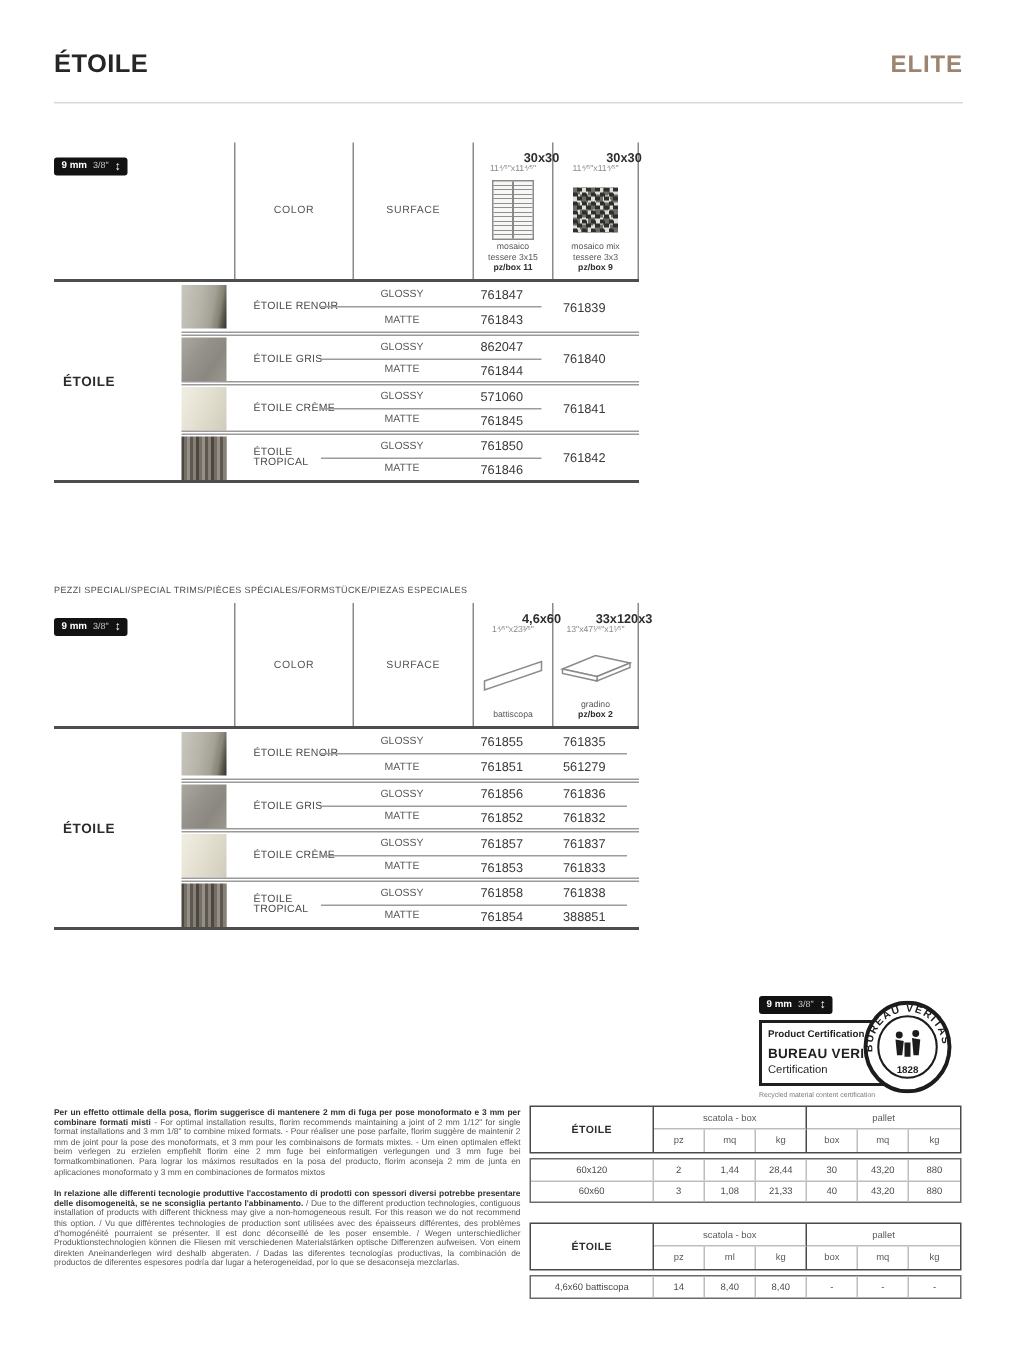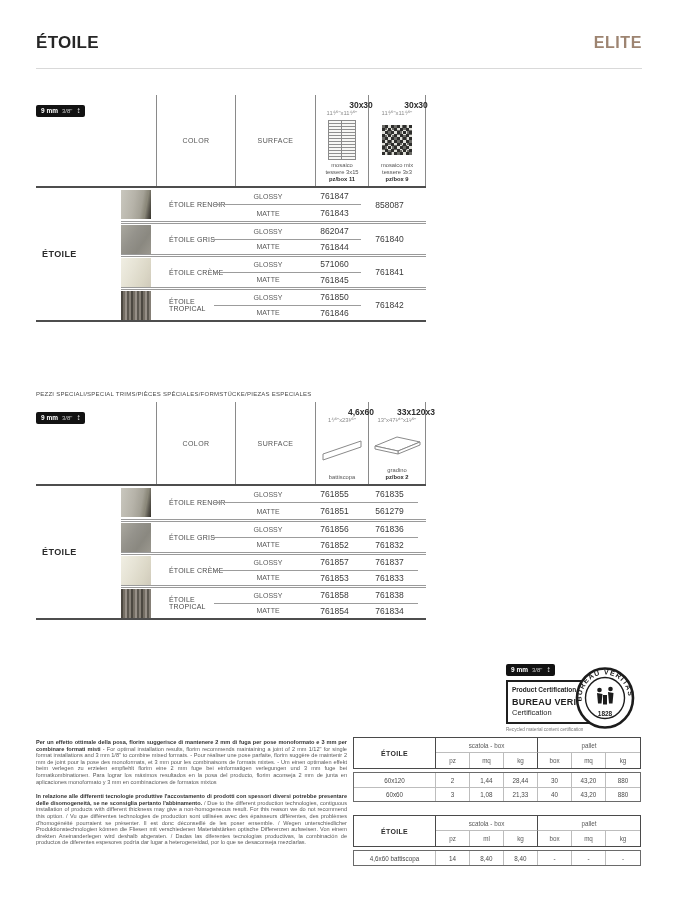--- a/index.html
+++ b/index.html
@@ -171,21 +171,21 @@
     <div class="sc narrow">
       <div class="srow">
         <span class="surf">GLOSSY</span>
         <span class="code">761847</span>
       </div>
       <div class="srow">
         <span class="surf">MATTE</span>
         <span class="code">761843</span>
       </div>
     </div>
-    <div class="shared">858087</div>
+    <div class="shared">761839</div>
   </div>
 
   <div class="group">
     <div class="swatch sw-gris"></div>
     <div class="cname">ÉTOILE GRIS</div>
     <div class="sc narrow">
       <div class="srow">
         <span class="surf">GLOSSY</span>
         <span class="code">862047</span>
       </div>
@@ -328,21 +328,21 @@
     <div class="cname">ÉTOILE TROPICAL</div>
     <div class="sc wide">
       <div class="srow">
         <span class="surf">GLOSSY</span>
         <span class="code">761858</span>
         <span class="code c2">761838</span>
       </div>
       <div class="srow">
         <span class="surf">MATTE</span>
         <span class="code">761854</span>
-        <span class="code c2">761834</span>
+        <span class="code c2">388851</span>
       </div>
     </div>
   </div>
 </div>
   </div>
 </div>
 
 <div class="cert">
   <div class="badge">
     <span class="b-mm">9 mm</span>

